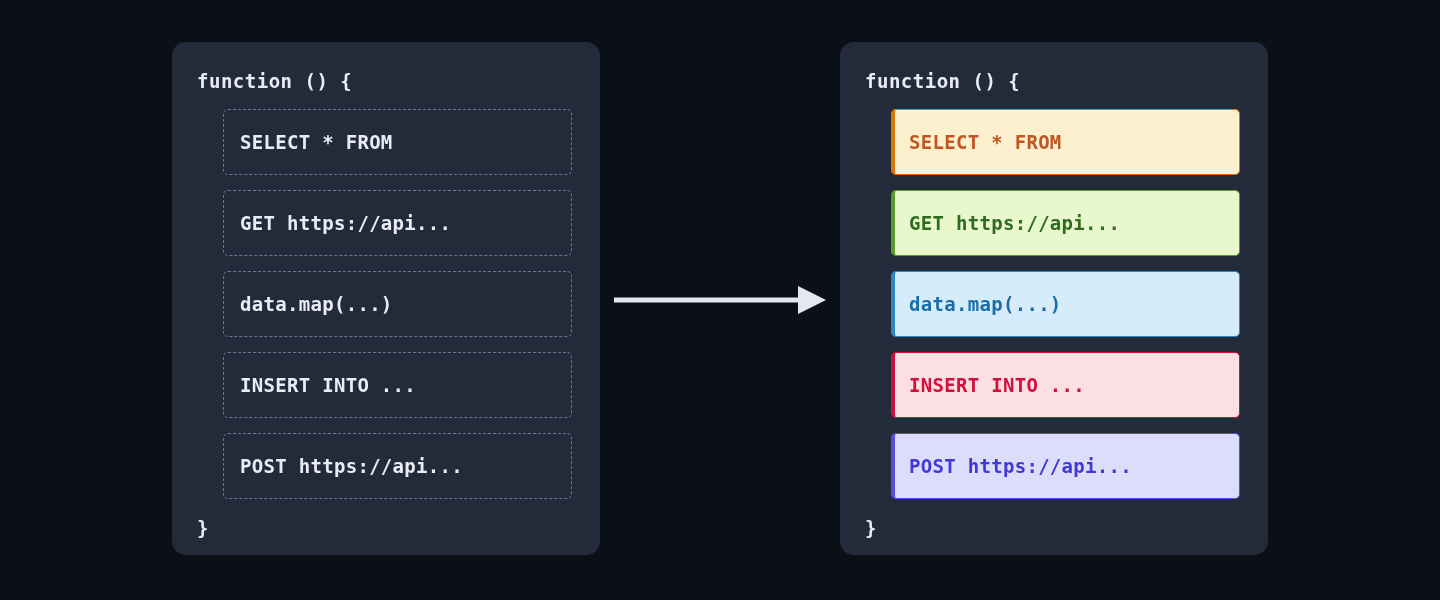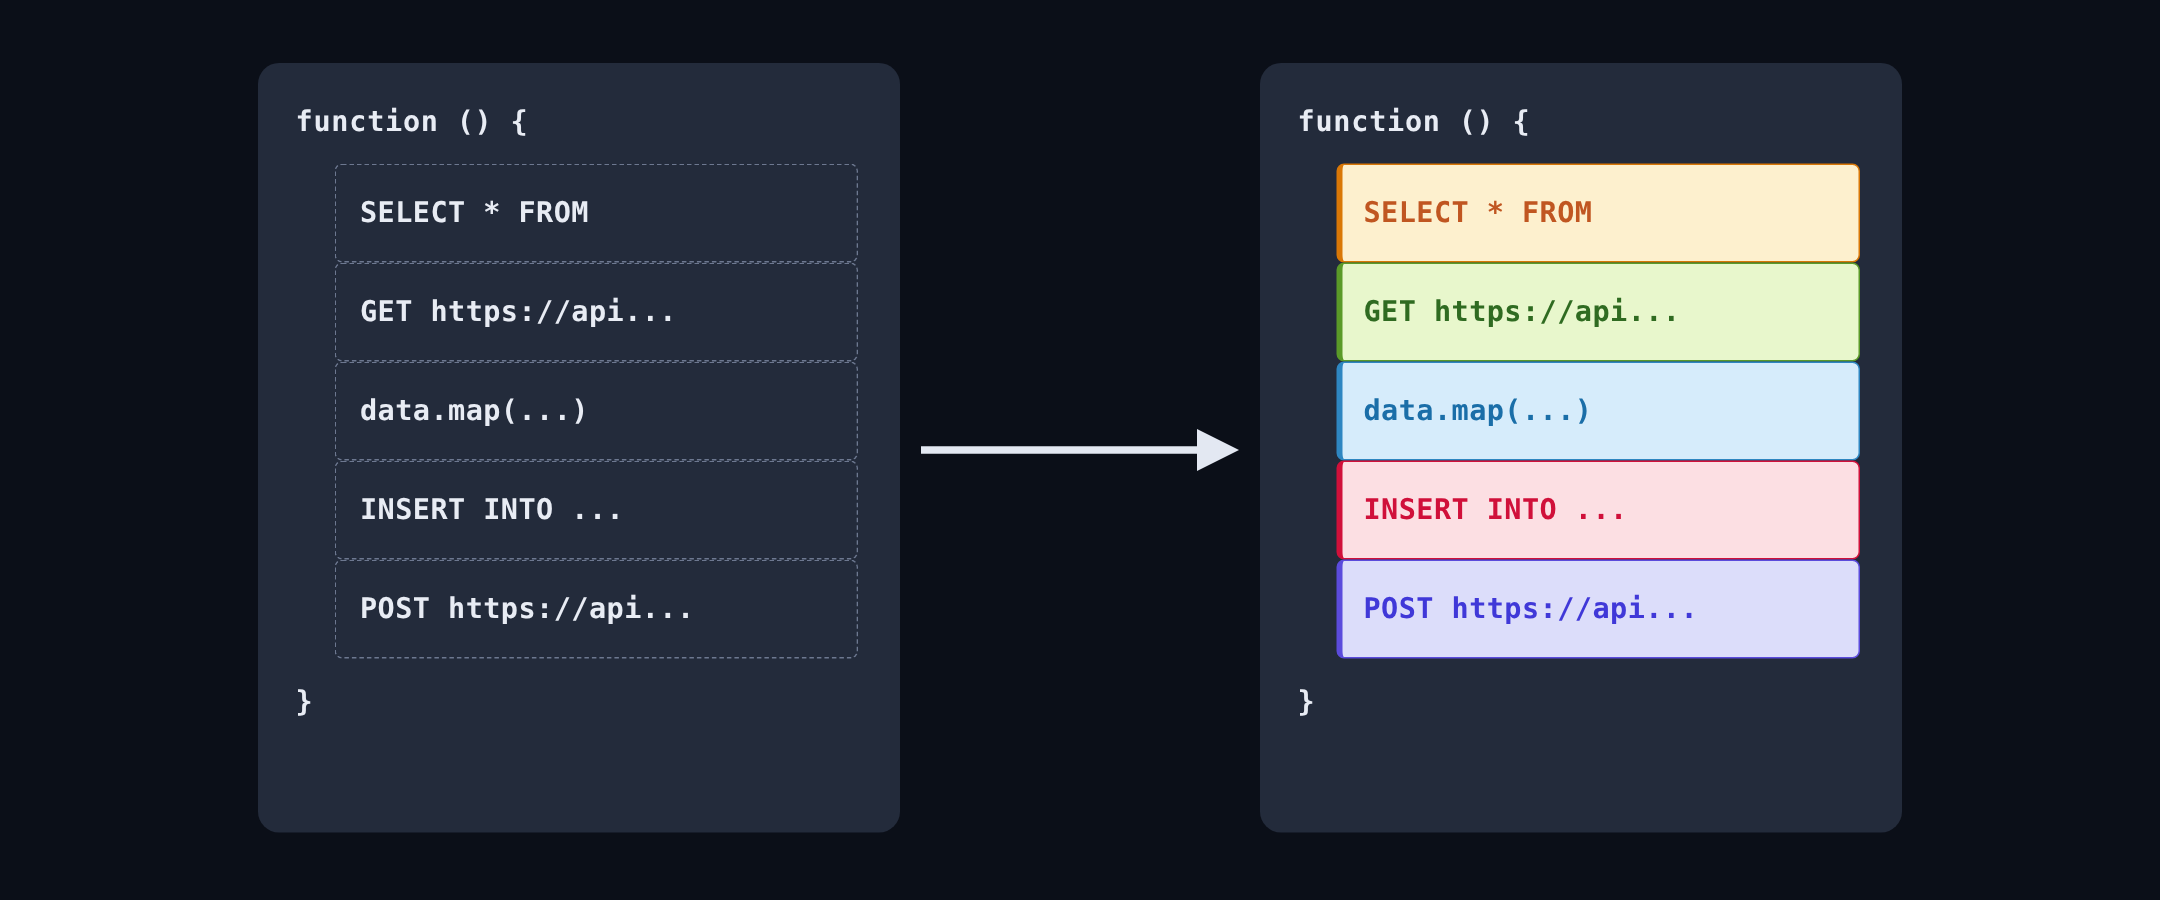--- a/index.html
+++ b/index.html
@@ -43,21 +43,21 @@
     line-height: 1;
     margin: 0;
     padding: 0;
   }
   .brace-open  { margin-bottom: 18px; }
   .brace-close { margin-top: 20px; }
 
   .rows {
     display: flex;
     flex-direction: column;
-    gap: 0;
+    gap: 15px;
     padding-left: 26px;
   }
 
   
   .row-plain {
     box-sizing: border-box;
     height: 66px;
     display: flex;
     align-items: center;
     padding-left: 16px;

